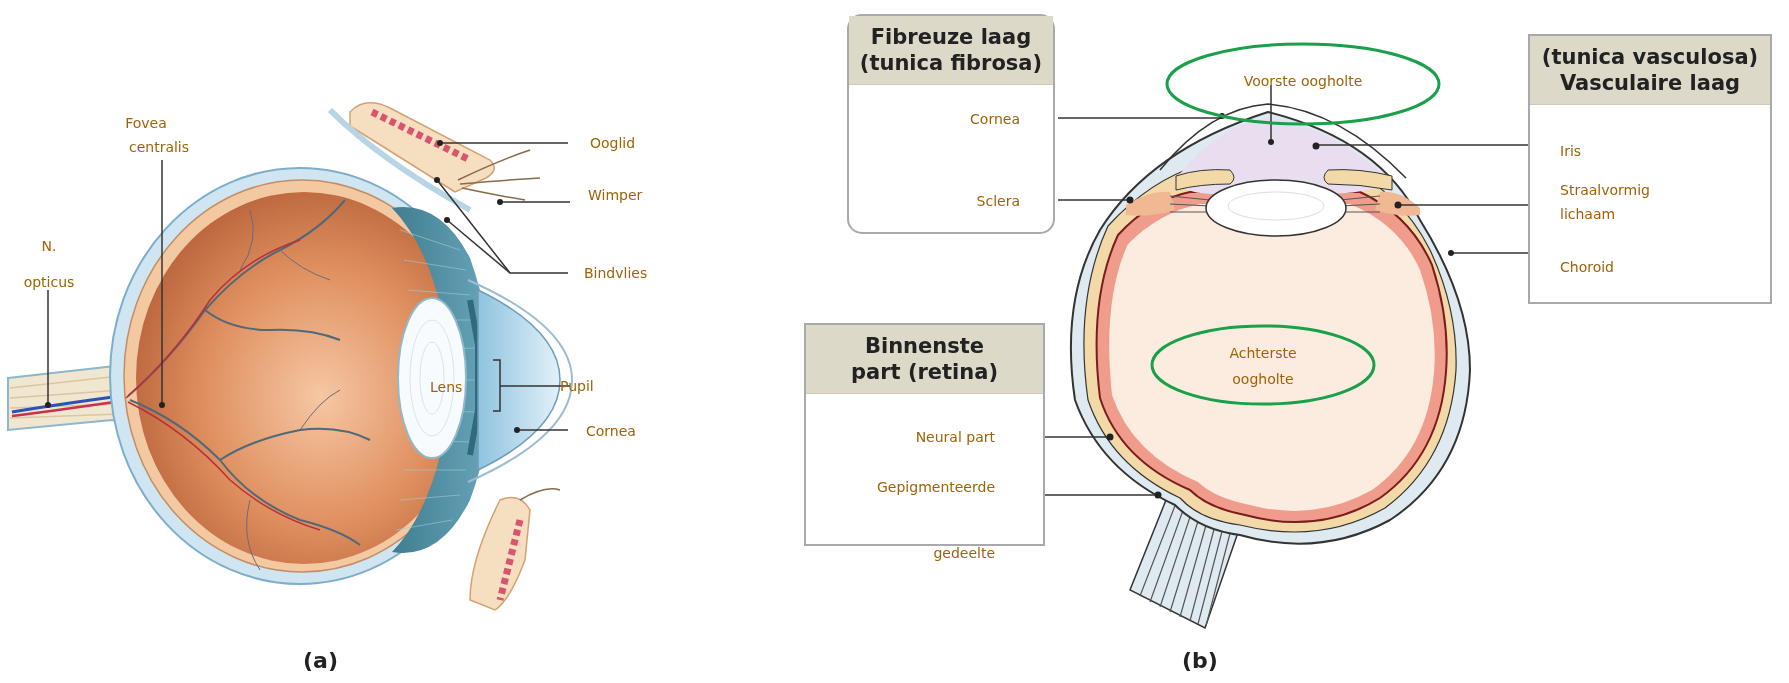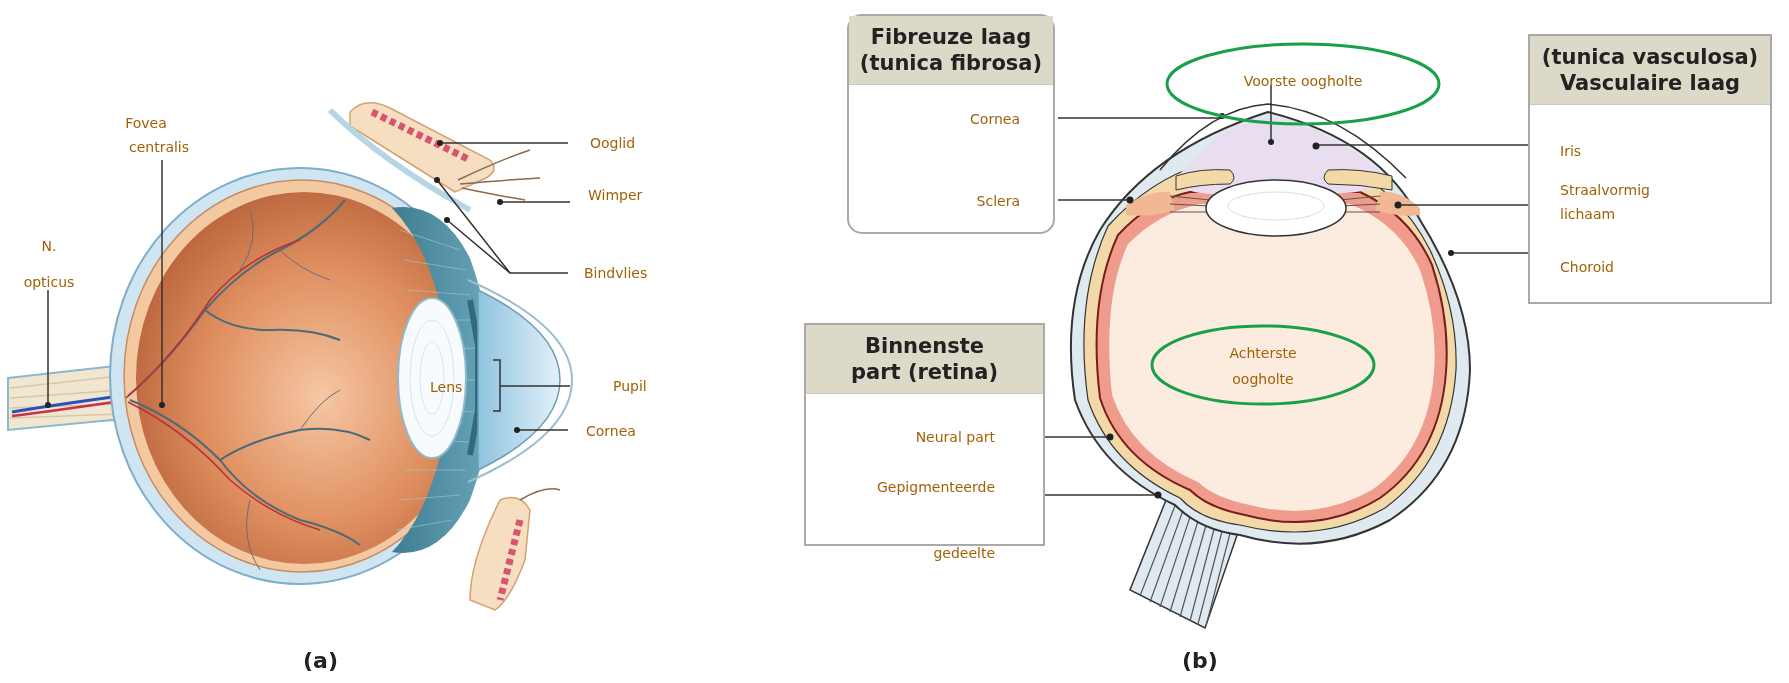--- a/index.html
+++ b/index.html
@@ -105,21 +105,21 @@
 </svg>
 
 <div class="lbl c" style="left:91px;top:110px;width:110px;">Fovea</div>
 <div class="lbl c" style="left:104px;top:134px;width:110px;">centralis</div>
 <div class="lbl c" style="left:4px;top:233px;width:90px;">N.</div>
 <div class="lbl c" style="left:4px;top:269px;width:90px;">opticus</div>
 <div class="lbl" style="left:430px;top:374px;">Lens</div>
 <div class="lbl" style="left:590px;top:130px;">Ooglid</div>
 <div class="lbl" style="left:588px;top:182px;">Wimper</div>
 <div class="lbl" style="left:584px;top:260px;">Bindvlies</div>
-<div class="lbl" style="left:613px;top:373px;">Pupil</div>
+<div class="lbl" style="left:560px;top:373px;">Pupil</div>
 <div class="lbl" style="left:586px;top:418px;">Cornea</div>
 <div class="caption" style="left:303px;top:648px;">(a)</div>
 
 <svg class="layer" width="1789" height="683">
 
   <g>
     <path d="M1170 490 L1130 590 L1205 628 L1243 518 Z" fill="#dfeaf0" stroke="#333" stroke-width="1.5"></path>
     <g stroke="#555" stroke-width="1.2">
       <path d="M1178 498 L1140 596 M1186 502 L1150 602 M1194 505 L1160 607 M1202 508 L1170 612 M1210 511 L1180 617 M1218 514 L1190 621 M1226 516 L1198 624 M1234 518 L1206 626"></path>
     </g>

